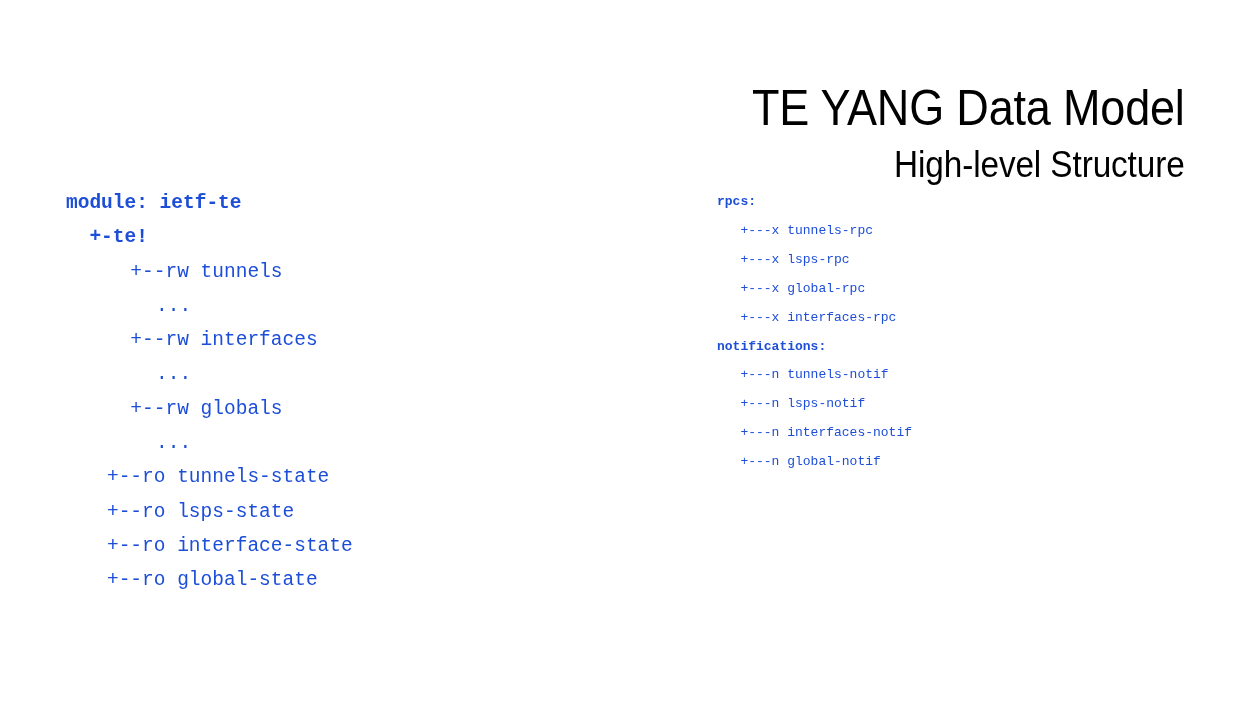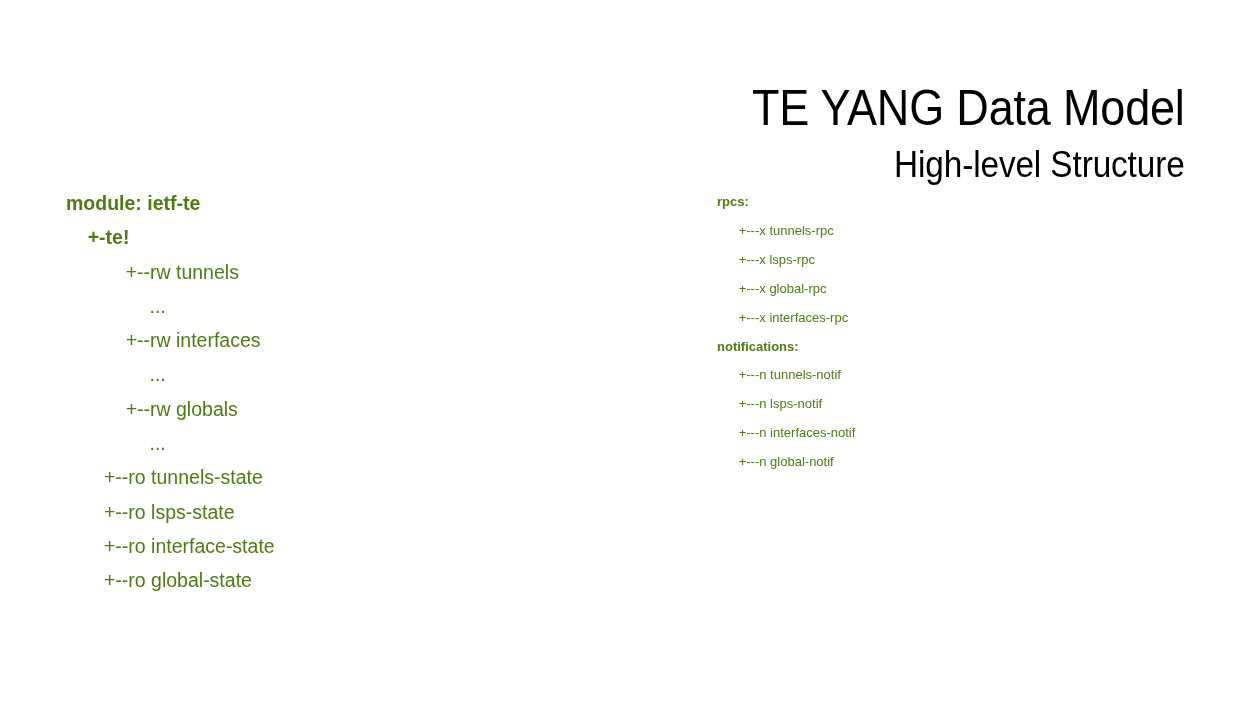--- a/index.html
+++ b/index.html
@@ -50,22 +50,22 @@
     letter-spacing: -0.1px;
     color: #000000;
     transform: scaleX(0.90);
     transform-origin: 50% 50%;
     padding-top: 6px;
   }
 
   
   .tree-column {
     position: absolute;
-    font-family: Liberation Sans, sans-serif;
-    color: #4d7c0f;
+    font-family: Liberation Mono, monospace;
+    color: #1d4ed8;
     white-space: pre;
   }
 
   #left-column {
     left: 66px;
     top: 186px;
     width: 600px;
     font-size: 19.5px;
     line-height: 34.3px;
   }

